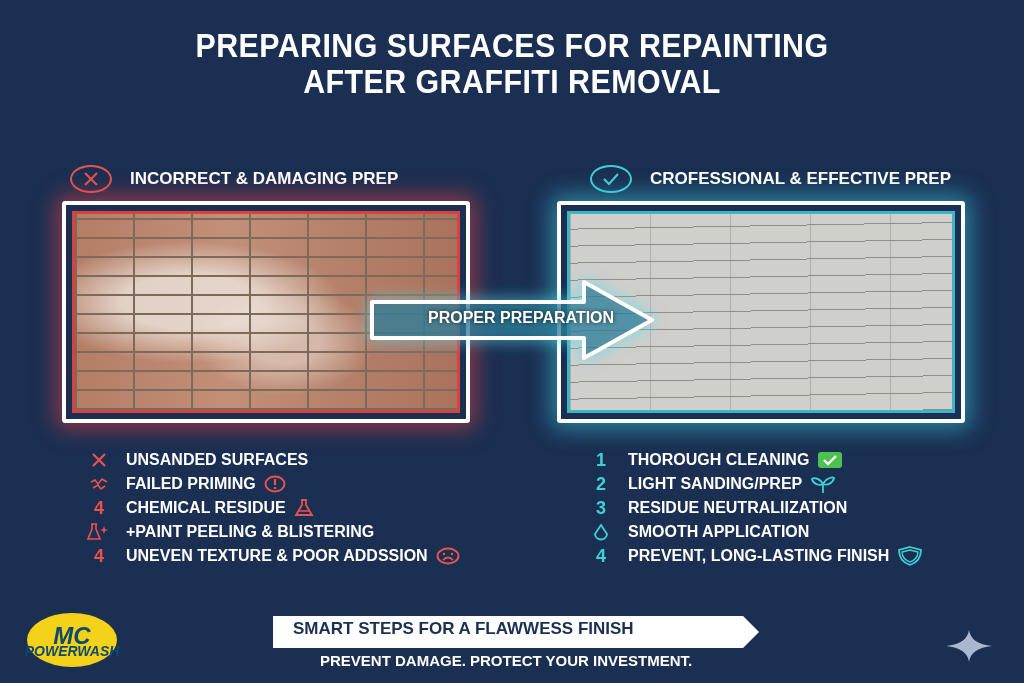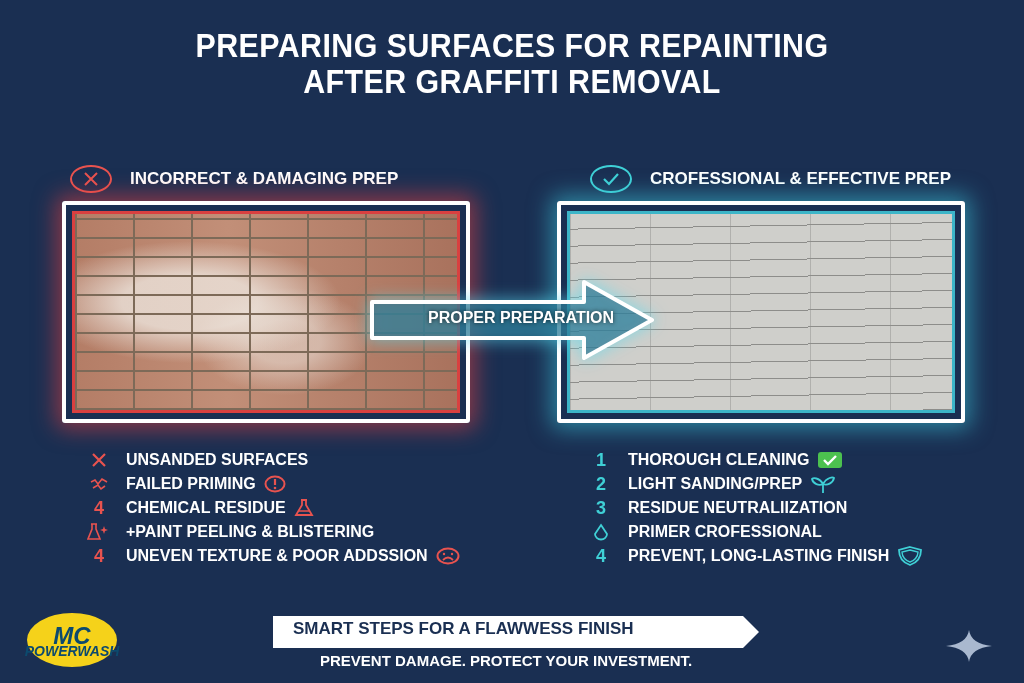--- a/index.html
+++ b/index.html
@@ -206,21 +206,21 @@
   <div class="list-item">
     <span class="list-marker">3</span>
     <span class="list-text">RESIDUE NEUTRALIIZATION</span>
   </div>
   <div class="list-item">
     <span class="list-marker">
       <svg width="16" height="18" viewBox="0 0 16 18">
           <path d="M8 2 L14 11 A6 5.5 0 0 1 2 11 Z" stroke="#3fd0d6" stroke-width="1.8" fill="none"></path>
         </svg>
     </span>
-    <span class="list-text">PRIMER CROFESSIONAL</span>
+    <span class="list-text">SMOOTH APPLICATION</span>
   </div>
   <div class="list-item">
     <span class="list-marker">4</span>
     <span class="list-text">PREVENT, LONG-LASTING FINISH</span>
     <span class="trail-icon">
       <svg width="26" height="20" viewBox="0 0 26 20">
           <path d="M13 1 L24 4 C24 12 19 17 13 19 C7 17 2 12 2 4 Z" stroke="#3fd0d6" stroke-width="1.8" fill="none"></path>
           <path d="M13 4 L21 6 C21 11 17 15 13 16 C9 15 5 11 5 6 Z" stroke="#3fd0d6" stroke-width="1.4" fill="none"></path>
         </svg>
     </span>

